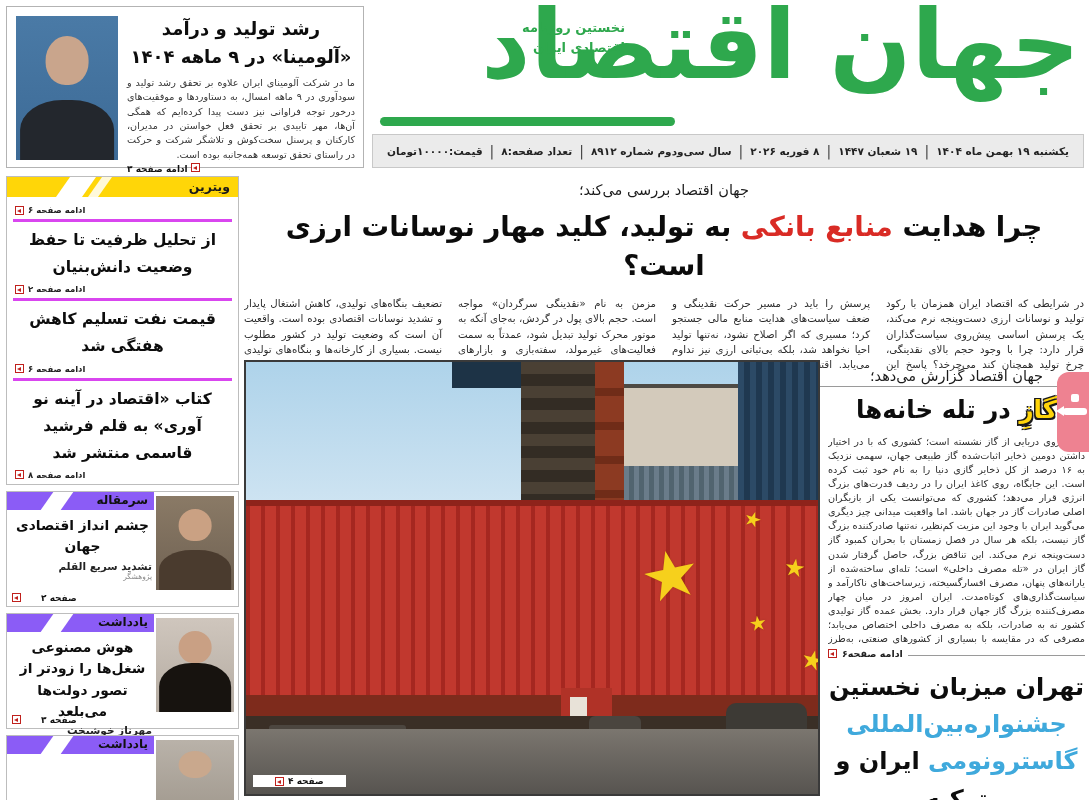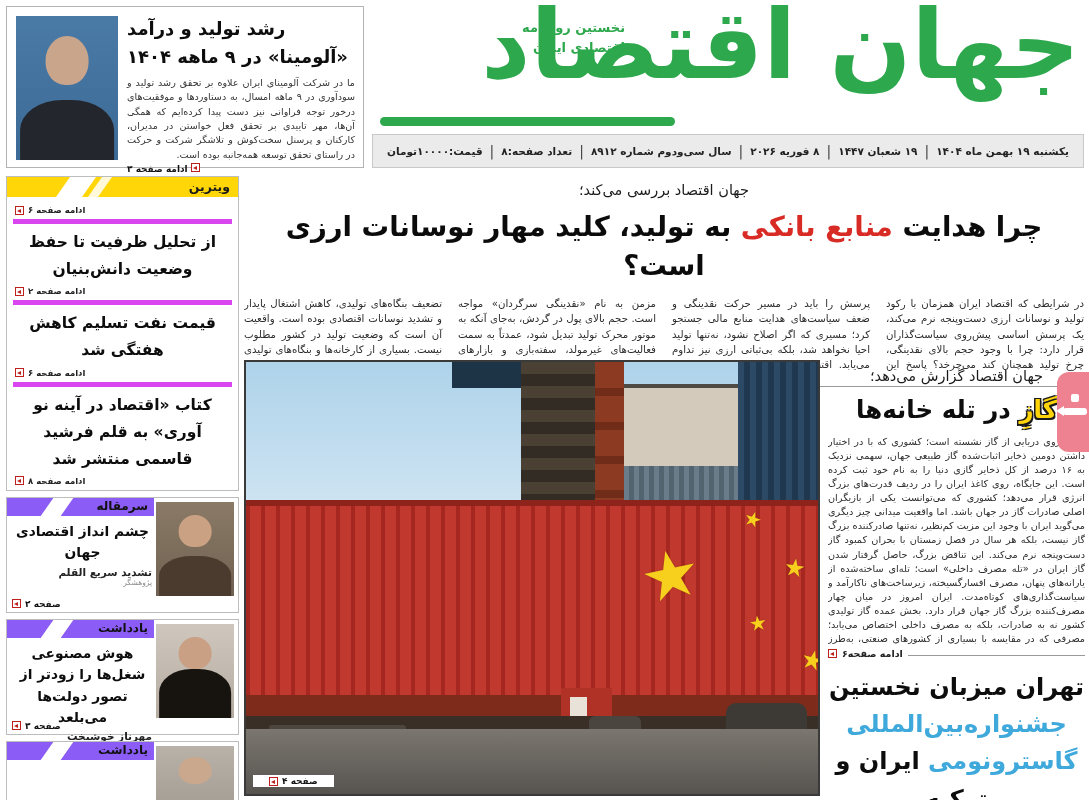--- a/index.html
+++ b/index.html
@@ -12,21 +12,21 @@
   
   .tl-card{ position:absolute; left:6px; top:6px; width:358px; height:162px;
             border:1px solid #b3b3b3; background:#fff; }
   .tl-photo{ position:absolute; left:9px; top:9px; width:102px; height:144px;
              background:linear-gradient(180deg,#4a7aa6,#3c6a96); overflow:hidden; }
   .sil-head{ position:absolute; left:50%; top:14%; width:42%; height:34%;
              transform:translateX(-50%); border-radius:50% 50% 46% 46%; background:#c9a58c; }
   .sil-body{ position:absolute; left:50%; bottom:-4%; width:92%; height:46%;
              transform:translateX(-50%); border-radius:45% 45% 0 0; background:#23272d; }
   .tl-text{ position:absolute; right:8px; left:120px; top:8px; bottom:4px; direction:rtl; }
-  .tl-title{ font-size:18px; font-weight:bold; text-align:left; line-height:1.55; color:#0d0d0d;}
+  .tl-title{ font-size:18px; font-weight:bold; text-align:center; line-height:1.55; color:#0d0d0d;}
   .tl-body{ margin-top:5px; font-size:9.6px; line-height:1.5; text-align:justify; color:#333;}
   .tl-more{ text-align:left; font-size:9px; font-weight:bold; margin-top:1px;}
   
   .masthead{ position:absolute; left:372px; top:2px; width:712px; height:130px; }
   .brand{ position:absolute; right:4px; top:-14px; font-size:96px; font-weight:bold;
           color:#2ea84d; line-height:1.2; letter-spacing:1px; white-space:nowrap;}
   .tagline{ position:absolute; left:150px; top:16px; color:#2ea84d; font-size:13px;
             font-weight:bold; text-align:right; line-height:1.55;}
   .swash{ position:absolute; left:8px; bottom:6px; width:295px; height:9px;
           background:#2ea84d; border-radius:6px;}
@@ -41,21 +41,21 @@
   .side-card{ border:1px solid #bdbdbd; background:#fff; margin-bottom:6px; position:relative;}
   .ybar{ position:relative; height:20px; background:#ffd608; overflow:hidden;padding-left:12px;}
   .ybar .ylabel{ position:absolute; right:8px; top:2px; font-size:12.5px; font-weight:bold; color:#1a1a1a;}
   .ybar .notch{ position:absolute; left:56px; top:-3px; width:26px; height:26px;
                 background:#fff; transform:skewX(-35deg);}
   .ybar .notch2{ position:absolute; left:88px; top:-3px; width:10px; height:26px;
                  background:#fff; transform:skewX(-35deg); opacity:.85;}
   .v-item{ padding:5px 6px 0 6px; }
   .v-title{ font-size:15.5px; font-weight:bold; text-align:center; line-height:1.75; color:#0d0d0d;}
   .v-foot{ direction:ltr; text-align:left; font-size:8.5px; font-weight:bold; color:#222;
-           padding:3px 2px 4px 2px; border-bottom:5px solid #d946ef; display:flex;
+           padding:3px 2px 4px 2px; border-bottom:3px solid #d946ef; display:flex;
            align-items:center; gap:4px;}
   .v-item:last-child .v-foot{ border-bottom:none; }
   .cicon{ display:inline-block; width:9px; height:9px; border:1px solid #c0201c;
           position:relative; background:#fff; flex:none;}
   .cicon::after{ content:""; position:absolute; left:1px; top:2px;
                  border-top:2px solid transparent; border-bottom:2px solid transparent;
                  border-right:4px solid #c0201c;}
   .pcard{ height:116px; }
   .pcard .pbar{ position:absolute; left:0; top:0; width:calc(100% - 84px); height:18px;
                 background:#8b5cf6; overflow:hidden;}
@@ -66,21 +66,21 @@
   .ph-warm{ background:linear-gradient(180deg,#8a7a66,#6f6152); height:94px;}
   .ph-dark{ background:linear-gradient(180deg,#cfc6bd,#b4aba1); height:94px;}
   .ph-gray{ background:linear-gradient(180deg,#b9b2a9,#9f978c); height:80px;}
   .ph-warm .sil-head{ background:#caa183;} .ph-warm .sil-body{ background:#4a3b2e;}
   .ph-dark .sil-head{ background:#c9a084;} .ph-dark .sil-body{ background:#17130f; height:56%;}
   .ph-gray .sil-head{ background:#c9a88d;}
   .ptitle{ margin-top:21px; padding:2px 84px 0 4px; font-size:13.8px; font-weight:bold;
            text-align:center; line-height:1.55; color:#0d0d0d;}
   .pauthor{ padding:2px 86px 0 4px; text-align:right; font-size:10.5px; font-weight:bold; color:#222;}
   .prole{ padding:0 86px 0 4px; text-align:right; font-size:7.5px; color:#8a8a8a;}
-  .pfoot{ position:absolute; left:5px; bottom:3px; direction:ltr; display:flex; gap:4px;
+  .pfoot{ position:absolute; left:5px; bottom:3px; direction:ltr; display:flex; gap:20px;
           align-items:center; font-size:9px; font-weight:bold;}
   
   .lead{ position:absolute; left:244px; top:178px; width:840px; direction:rtl;}
   .lead-kicker{ text-align:center; font-size:14.5px; color:#1a1a1a; margin-top:4px;}
   .lead-headline{ text-align:center; font-size:27.5px; font-weight:bold; margin-top:9px;
                   line-height:1.4; color:#0b0b0b;}
   .lead-headline .red{ color:#d92b25; }
   .lead-body{ margin-top:12px; column-count:4; column-gap:16px; font-size:10.2px;
               line-height:1.5; text-align:justify; color:#2c2c2c; height:80px; overflow:hidden;}
   .rule-footer{ display:flex; direction:ltr; align-items:center; gap:5px; margin-top:3px;
@@ -115,21 +115,21 @@
         background:#4a453f; border-radius:6px;}
   .fig-legs{ position:absolute; left:4%; top:84%; width:24%; height:4%; background:#4c463f; border-radius:3px;}
   .fig-ground{ position:absolute; left:0; top:85%; width:100%; height:15%;
         background:linear-gradient(180deg,#7b766f,#575450);}
   .fig-overlay{ position:absolute; left:2.5%; top:23%; width:55%;
         background:rgba(250,216,212,.85); padding:9px 12px 13px 12px; direction:rtl;}
   .fig-kicker{ font-size:13px; font-weight:bold; color:#111;}
   .fig-headline{ margin-top:7px; font-size:28.5px; font-weight:bold; line-height:1.55; color:#0d0d0d;}
   .ol-yellow{ color:#ffd50a;
         text-shadow:1.5px 1.5px 0 #1a1a1a,-1.5px -1.5px 0 #1a1a1a,1.5px -1.5px 0 #1a1a1a,-1.5px 1.5px 0 #1a1a1a;}
-  .fig-badge{ position:absolute; left:7px; bottom:7px; background:#fff; padding:1px 16px;
+  .fig-badge{ position:absolute; left:7px; bottom:7px; background:#fff; padding:1px 22px;
         direction:ltr; display:flex; align-items:center; gap:4px; font-size:9px; font-weight:bold;}
   
   .rcol{ position:absolute; left:828px; top:360px; width:257px; direction:rtl;}
   .gas-kicker{ text-align:center; font-size:14.5px; color:#1a1a1a; margin-top:8px;}
   .gas-headline{ text-align:center; font-size:24.5px; font-weight:bold; margin-top:11px; color:#0d0d0d;}
   .gas-body{ margin-top:11px; font-size:9.7px; line-height:1.45; text-align:justify;
              color:#2c2c2c; height:210px; overflow:hidden;}
   .festival{ margin-top:10px; text-align:center; font-size:24px; font-weight:bold; line-height:1.55; color:#0d0d0d;}
   .blue{ color:#3fa9dc; }
   

